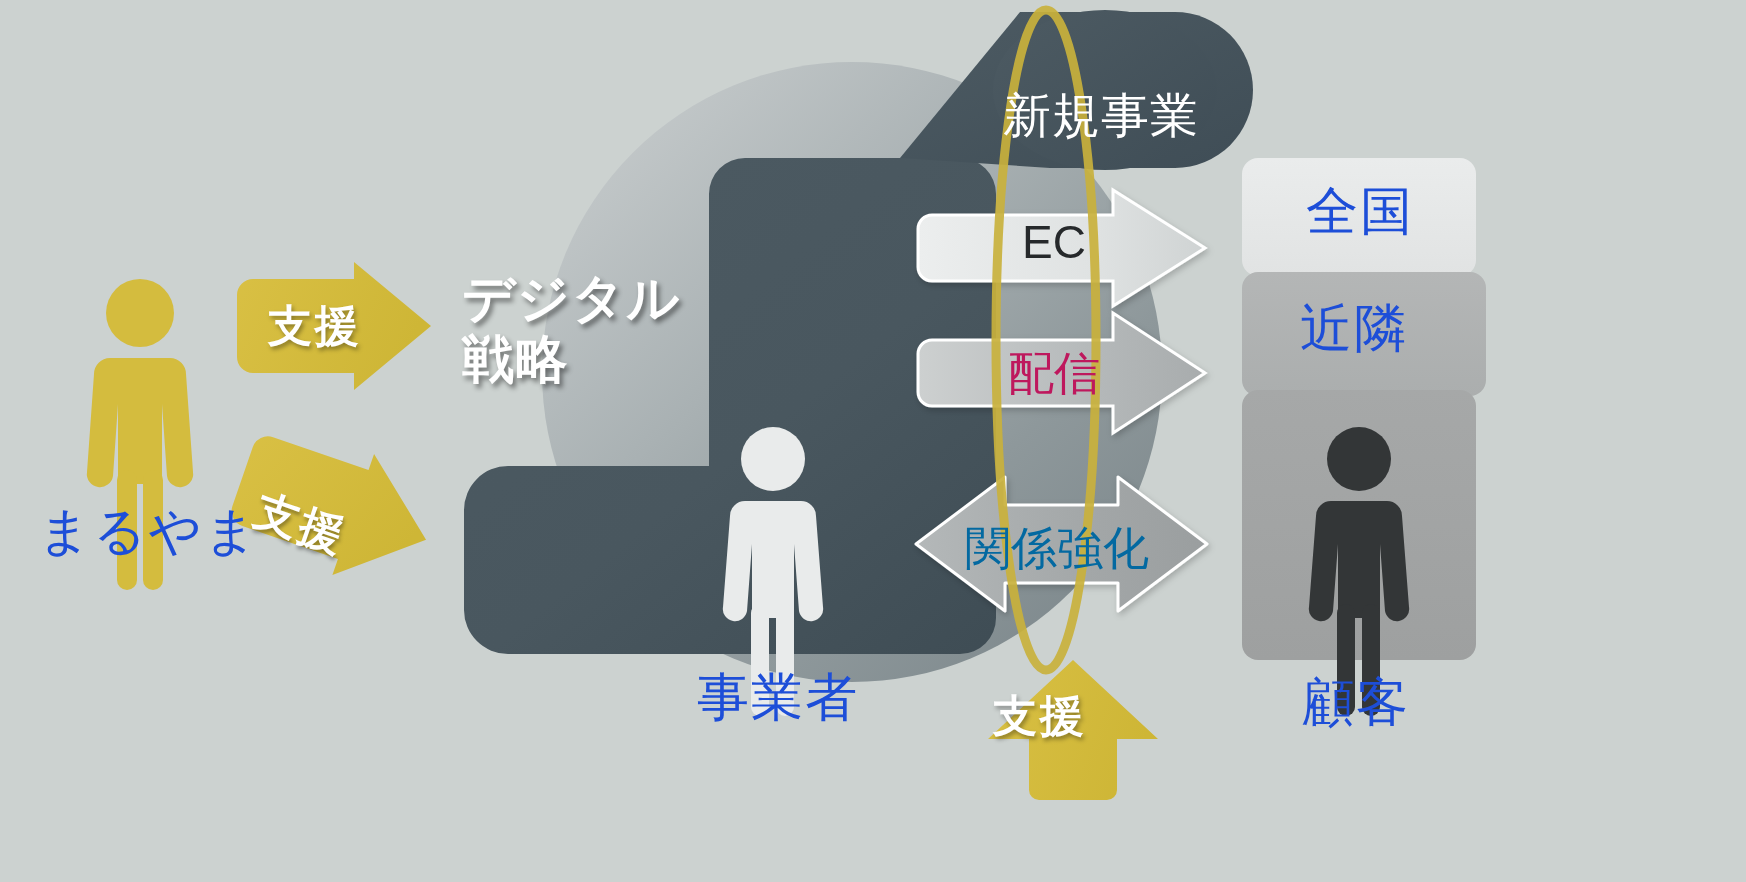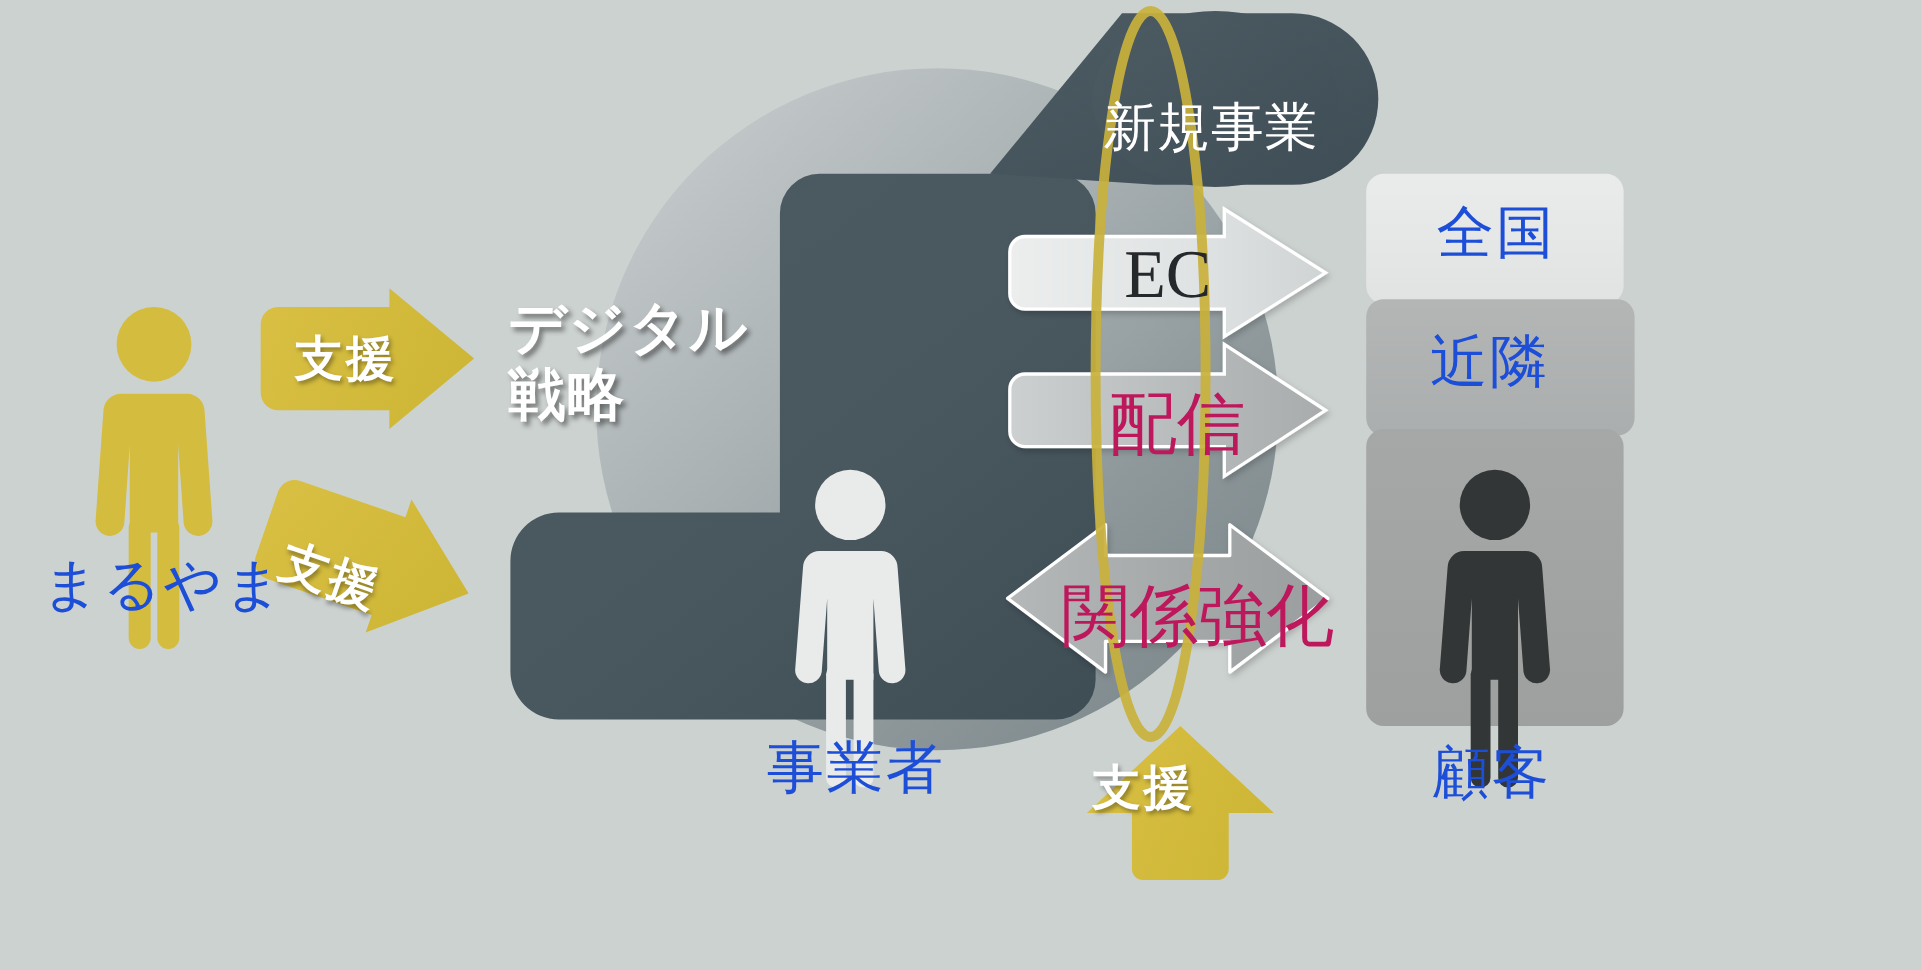--- a/index.html
+++ b/index.html
@@ -23,24 +23,24 @@
   }
   #back-office-label{
     position:absolute;left:510px;top:514px;
     color:#f1f3f3;font-size:40px;line-height:1.22;letter-spacing:.02em;
     font-weight:300;text-align:left;
   }
   #new-business-label{
     position:absolute;left:1003px;top:84px;
     color:#ffffff;font-size:48px;letter-spacing:.02em;font-weight:300;
   }
-  .arrow-text{position:absolute;font-size:62px;white-space:nowrap;font-family:Liberation Serif, serif;}
+  .arrow-text{position:absolute;font-size:46px;white-space:nowrap;}
   #ec-label{left:1022px;top:215px;color:#26292b;}
   #haishin-label{left:1008px;top:343px;color:#be185d;}
-  #kankei-label{left:965px;top:518px;color:#be185d;font-weight:300;}
+  #kankei-label{left:965px;top:518px;color:#0369a1;font-weight:300;}
 
   #zenkoku-label{left:1306px;top:177px;}
   #kinrin-label{left:1300px;top:294px;}
   #kokyaku-label{left:1302px;top:668px;}
   #maruyama-label{left:38px;top:497px;}
   #jigyosha-label{left:697px;top:663px;}
 
   .shien{
     position:absolute;color:#ffffff;font-weight:bold;font-size:44px;
     letter-spacing:.06em;text-shadow:2px 3px 4px rgba(0,0,0,.35);

